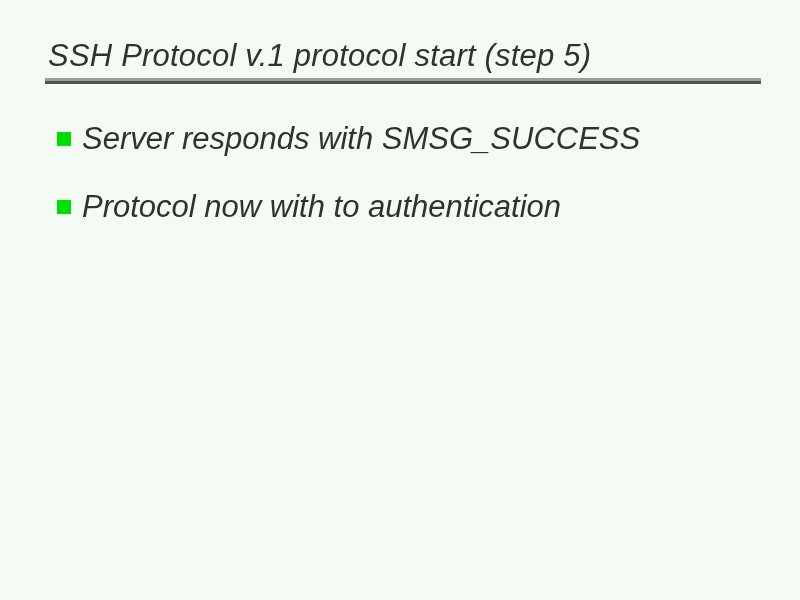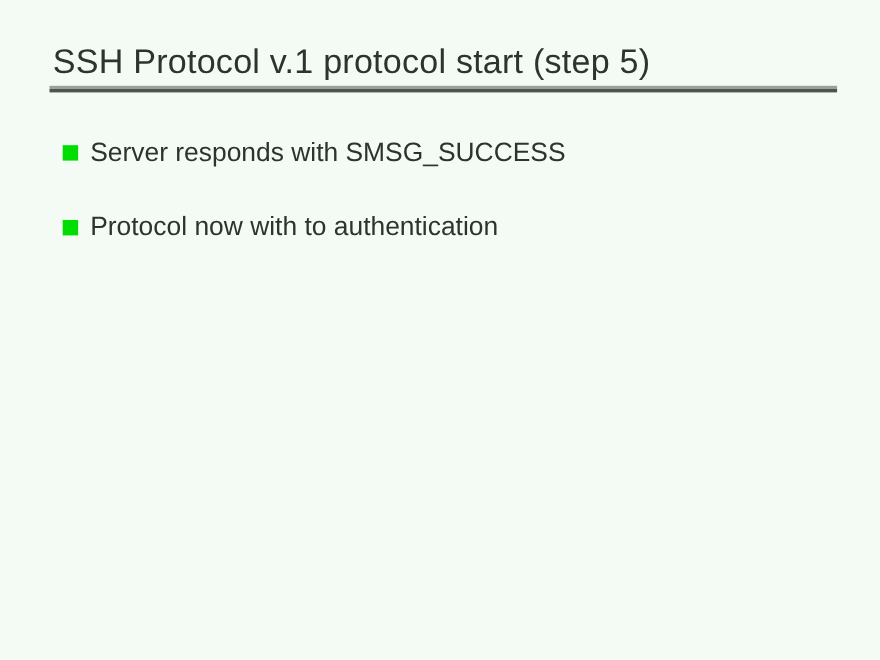--- a/index.html
+++ b/index.html
@@ -15,20 +15,21 @@
     background:var(--background);
     font-family:"Liberation Sans", sans-serif;
     color:var(--text);
     position:relative;
   }
   .slide{
     position:absolute;
     inset:0;
     width:800px;
     height:600px;
+    font-style:italic;
   }
   .slide-title{
     position:absolute;
     left:48px;
     top:38px;
     font-size:31px;
     font-weight:400;
     letter-spacing:0.2px;
     white-space:nowrap;
     color:var(--text);
@@ -57,21 +58,21 @@
   }
   .bullet-square{
     width:14px;
     height:14px;
     background:var(--bullet);
     margin-top:8px;
     flex:0 0 auto;
   }
   .bullet-text{
     margin-left:11px;
-    font-size:24px;
+    font-size:31px;
     line-height:30px;
     white-space:nowrap;
     color:var(--text);
   }
 </style>
 </head>
 <body>
 
 <div class="slide">
 

